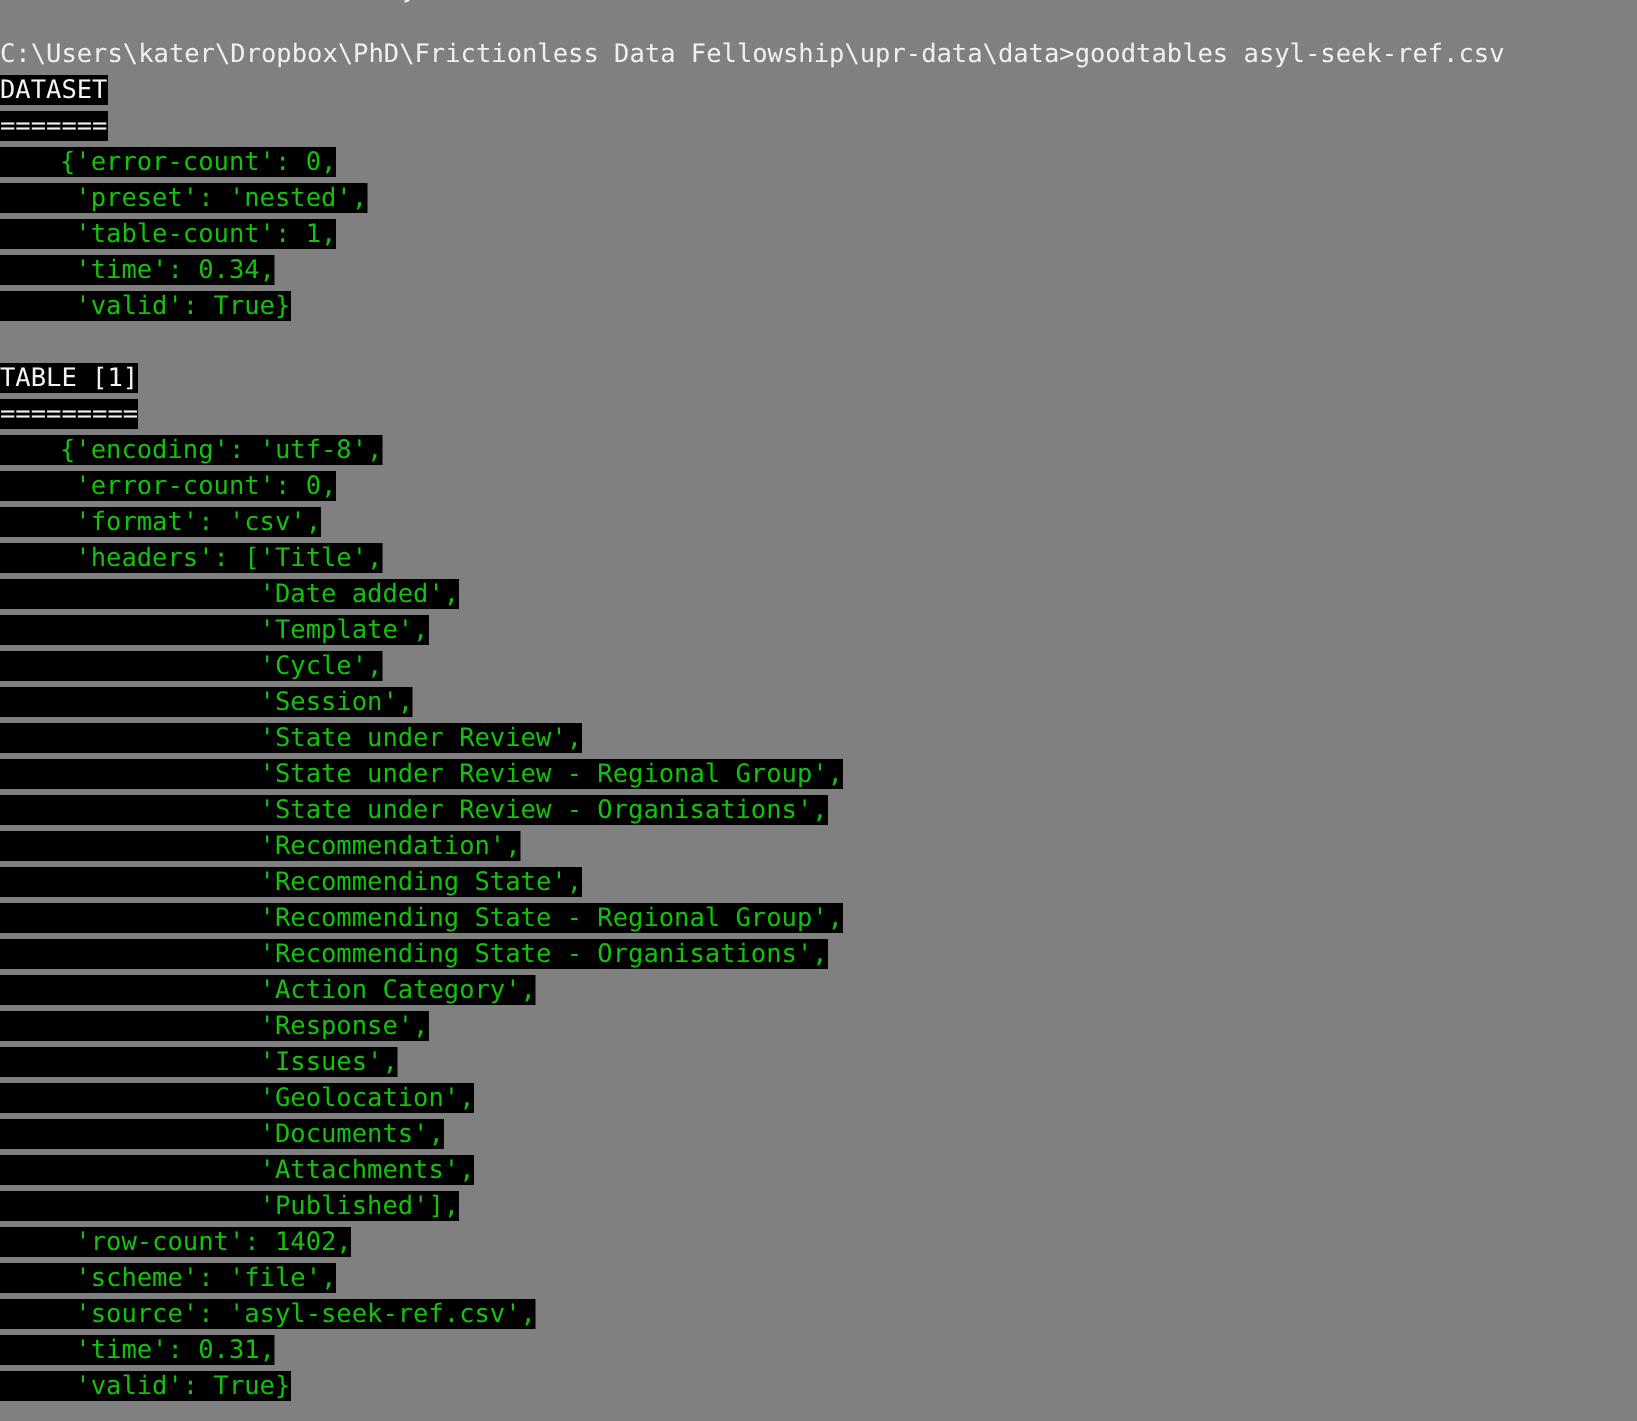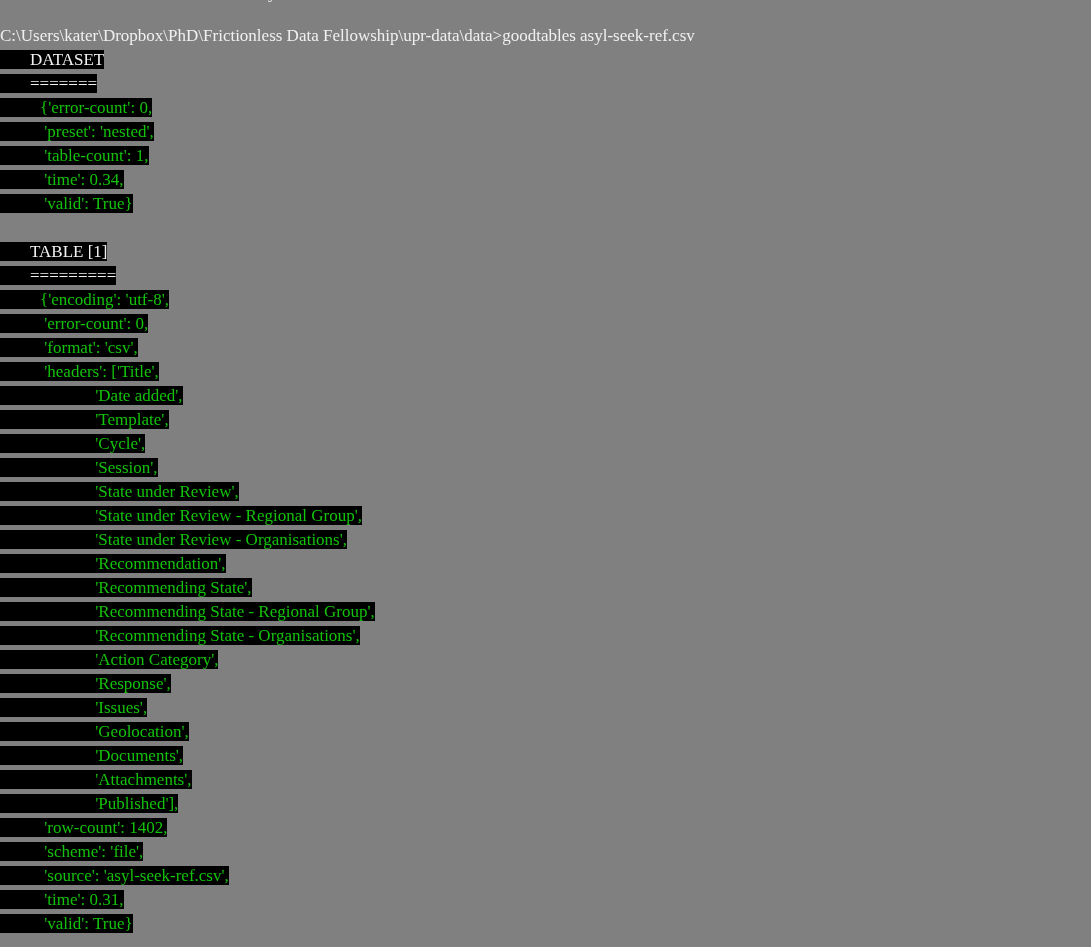--- a/index.html
+++ b/index.html
@@ -15,21 +15,20 @@
   }
   #terminal {
     position: relative;
     width: 1091px;
     height: 730px;
     background: #808080;
     font-size: 17px;
     line-height: 24px;
     letter-spacing: 0px;
     white-space: pre;
-    font-family: Liberation Serif, serif;
   }
   
   .scroll-remnant {
     position: absolute;
     left: 268px;
     top: 0px;
     width: 9px;
     height: 5px;
     overflow: hidden;
   }
@@ -62,21 +61,20 @@
   
   .line.out .ink {
     background: #000000;
   }
   .line.out.green .ink {
     color: #13c20a;
     padding-left: 40px;
   }
   .line.out.white .ink {
     color: #f2f2f2;
-    padding-left: 30px;
   }
   .line.blank {
     background: transparent;
   }
 </style>
 </head>
 <body>
 
 <div id="terminal">
 

